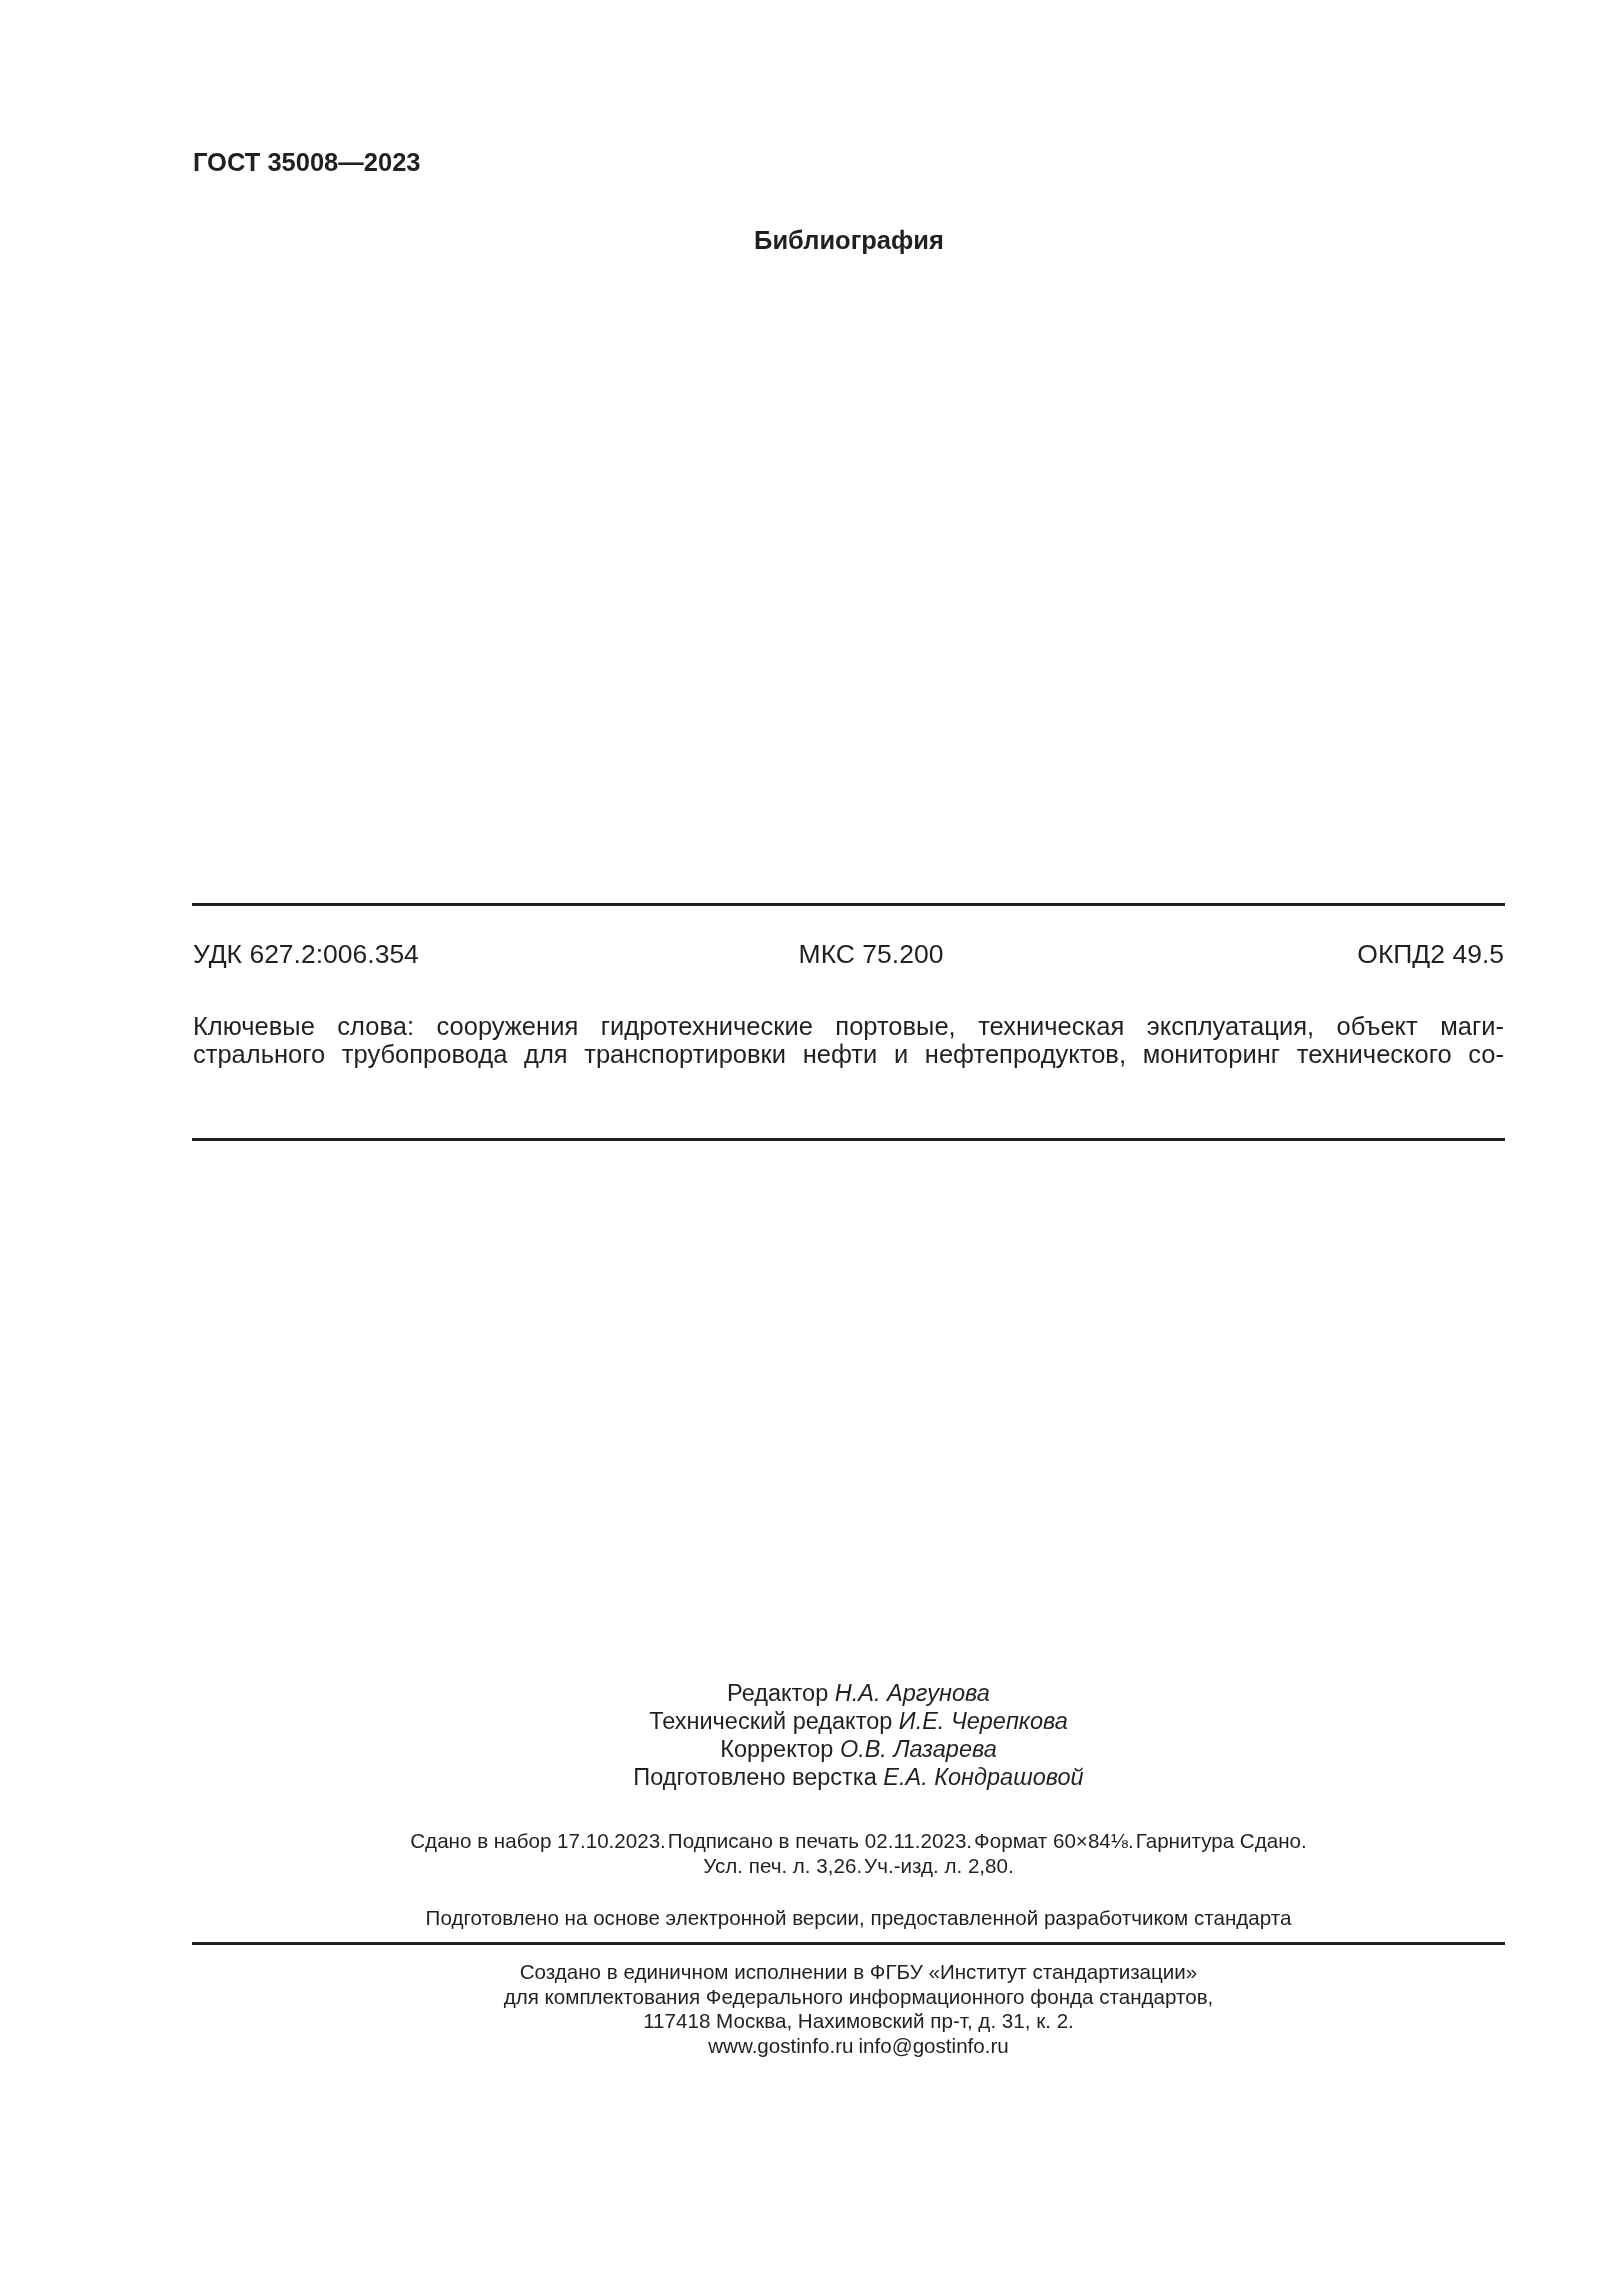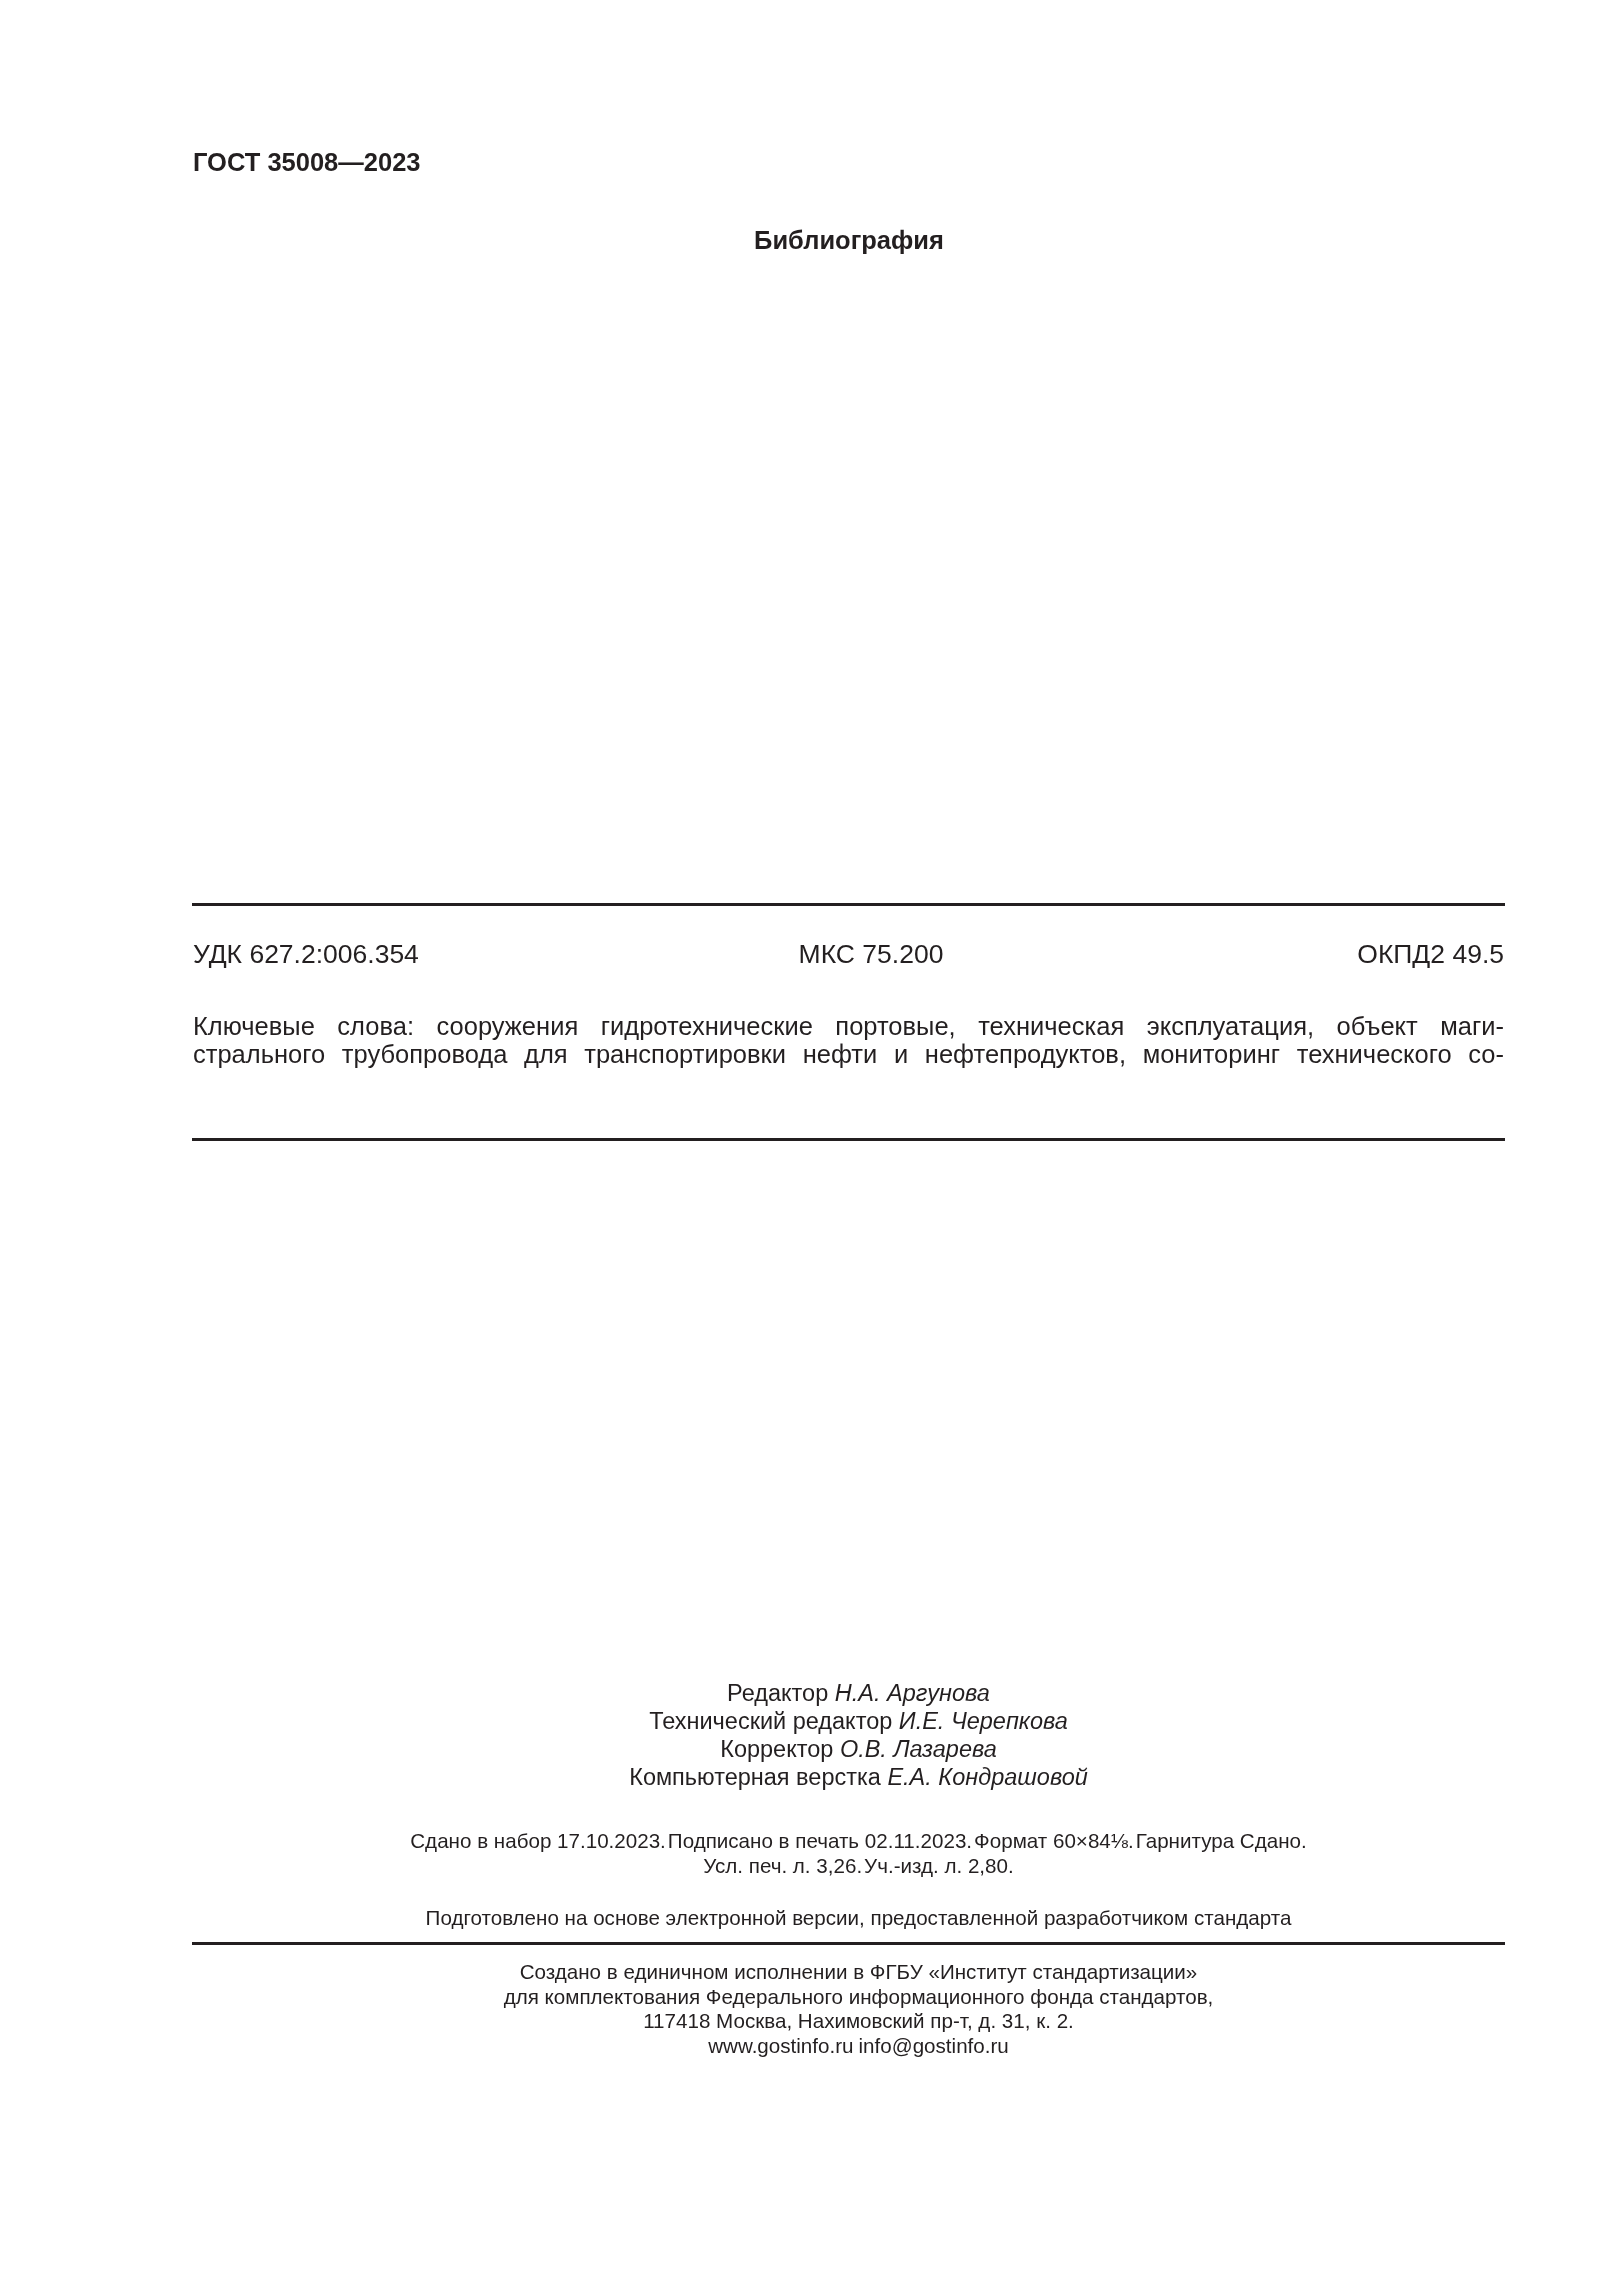--- a/index.html
+++ b/index.html
@@ -158,21 +158,21 @@
     <div class="row">
       <span>Редактор</span> <i>Н.А. Аргунова</i>
     </div>
     <div class="row">
       <span>Технический редактор</span> <i>И.Е. Черепкова</i>
     </div>
     <div class="row">
       <span>Корректор</span> <i>О.В. Лазарева</i>
     </div>
     <div class="row">
-      <span>Компьютерная верстка</span> <i>Е.А. Кондрашовой</i>
+      <span>Подготовлено верстка</span> <i>Е.А. Кондрашовой</i>
     </div>
   </div>
 
   <div class="imprint">
     <div class="row">
       <span>Сдано в набор 17.10.2023.</span><span>Подписано в печать 02.11.2023.</span><span>Формат 60×84⅛.</span><span>Гарнитура Сдано.</span>
     </div>
     <div class="row">
       <span>Усл. печ. л. 3,26.</span><span>Уч.-изд. л. 2,80.</span>
     </div>

